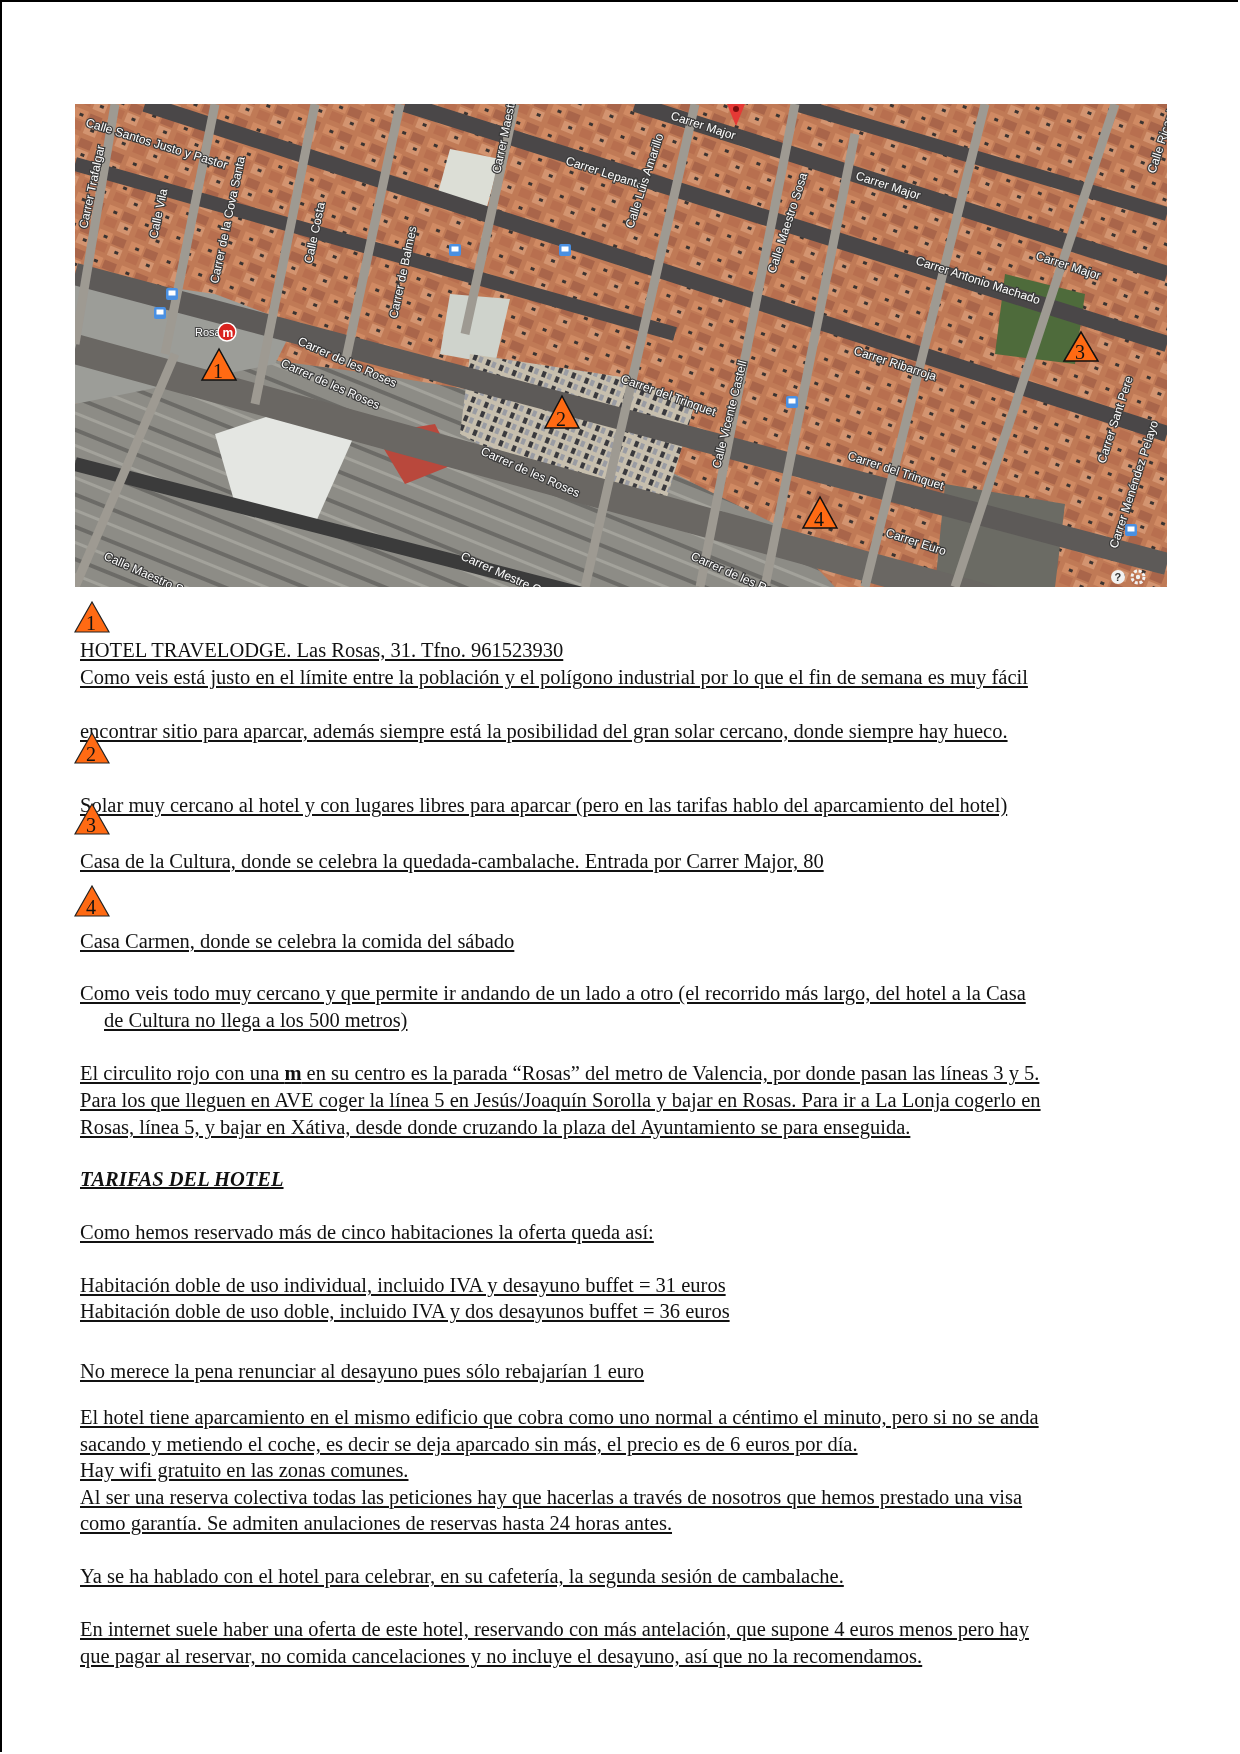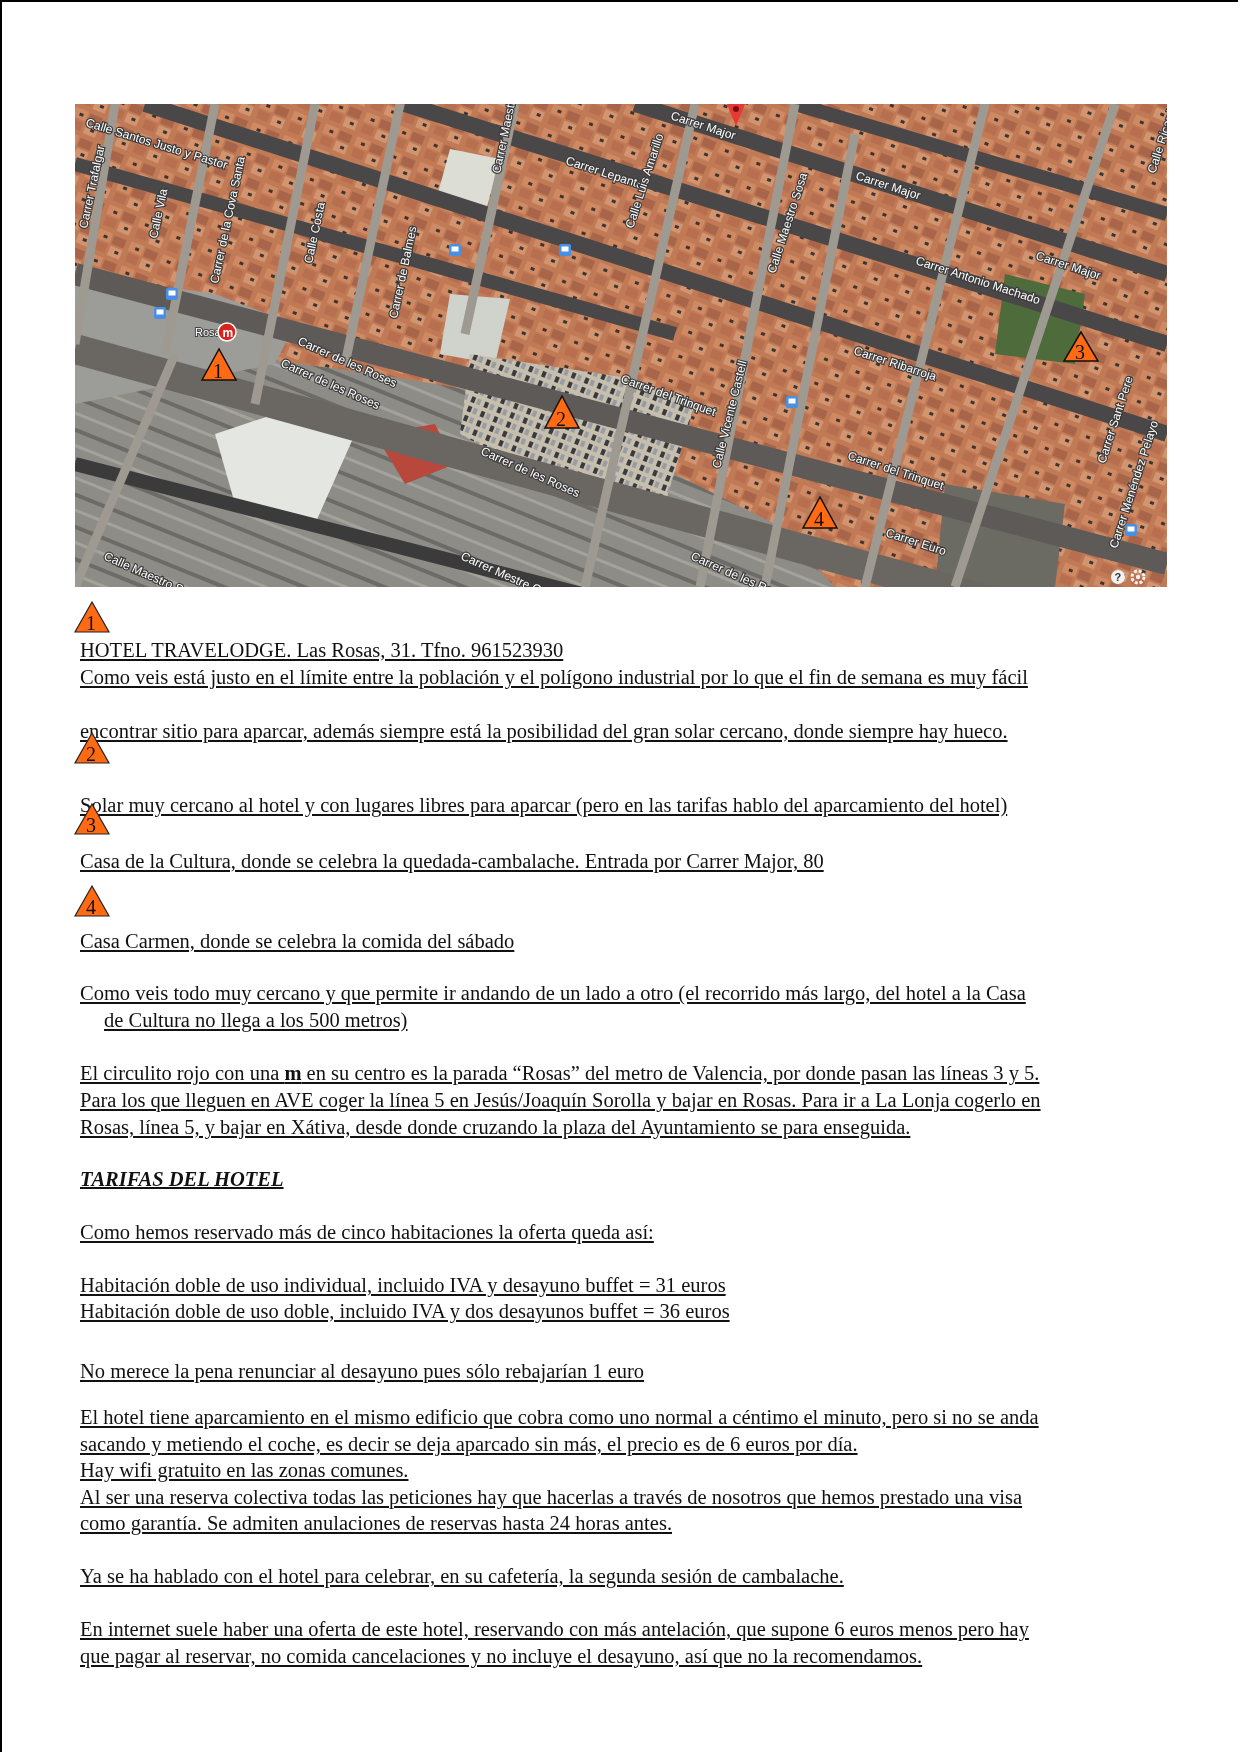--- a/index.html
+++ b/index.html
@@ -242,14 +242,14 @@
 <div class="txt" style="top:1351px;margin-top:7px;">No merece la pena renunciar al desayuno pues sólo rebajarían 1 euro</div>
 
 <div class="txt" style="top:1404px;">El hotel tiene aparcamiento en el mismo edificio que cobra como uno normal a céntimo el minuto, pero si no se anda</div>
 <div class="txt" style="top:1431px;">sacando y metiendo el coche, es decir se deja aparcado sin más, el precio es de 6 euros por día.</div>
 <div class="txt" style="top:1457px;">Hay wifi gratuito en las zonas comunes.</div>
 <div class="txt" style="top:1484px;">Al ser una reserva colectiva todas las peticiones hay que hacerlas a través de nosotros que hemos prestado una visa</div>
 <div class="txt" style="top:1510px;">como garantía. Se admiten anulaciones de reservas hasta 24 horas antes.</div>
 
 <div class="txt" style="top:1563px;">Ya se ha hablado con el hotel para celebrar, en su cafetería, la segunda sesión de cambalache.</div>
 
-<div class="txt" style="top:1616px;">En internet suele haber una oferta de este hotel, reservando con más antelación, que supone 6 euros menos pero hay</div>
+<div class="txt" style="top:1616px;">En internet suele haber una oferta de este hotel, reservando con más antelación, que supone 4 euros menos pero hay</div>
 <div class="txt" style="top:1643px;">que pagar al reservar, no comida cancelaciones y no incluye el desayuno, así que no la recomendamos.</div>
 
 </body></html>

